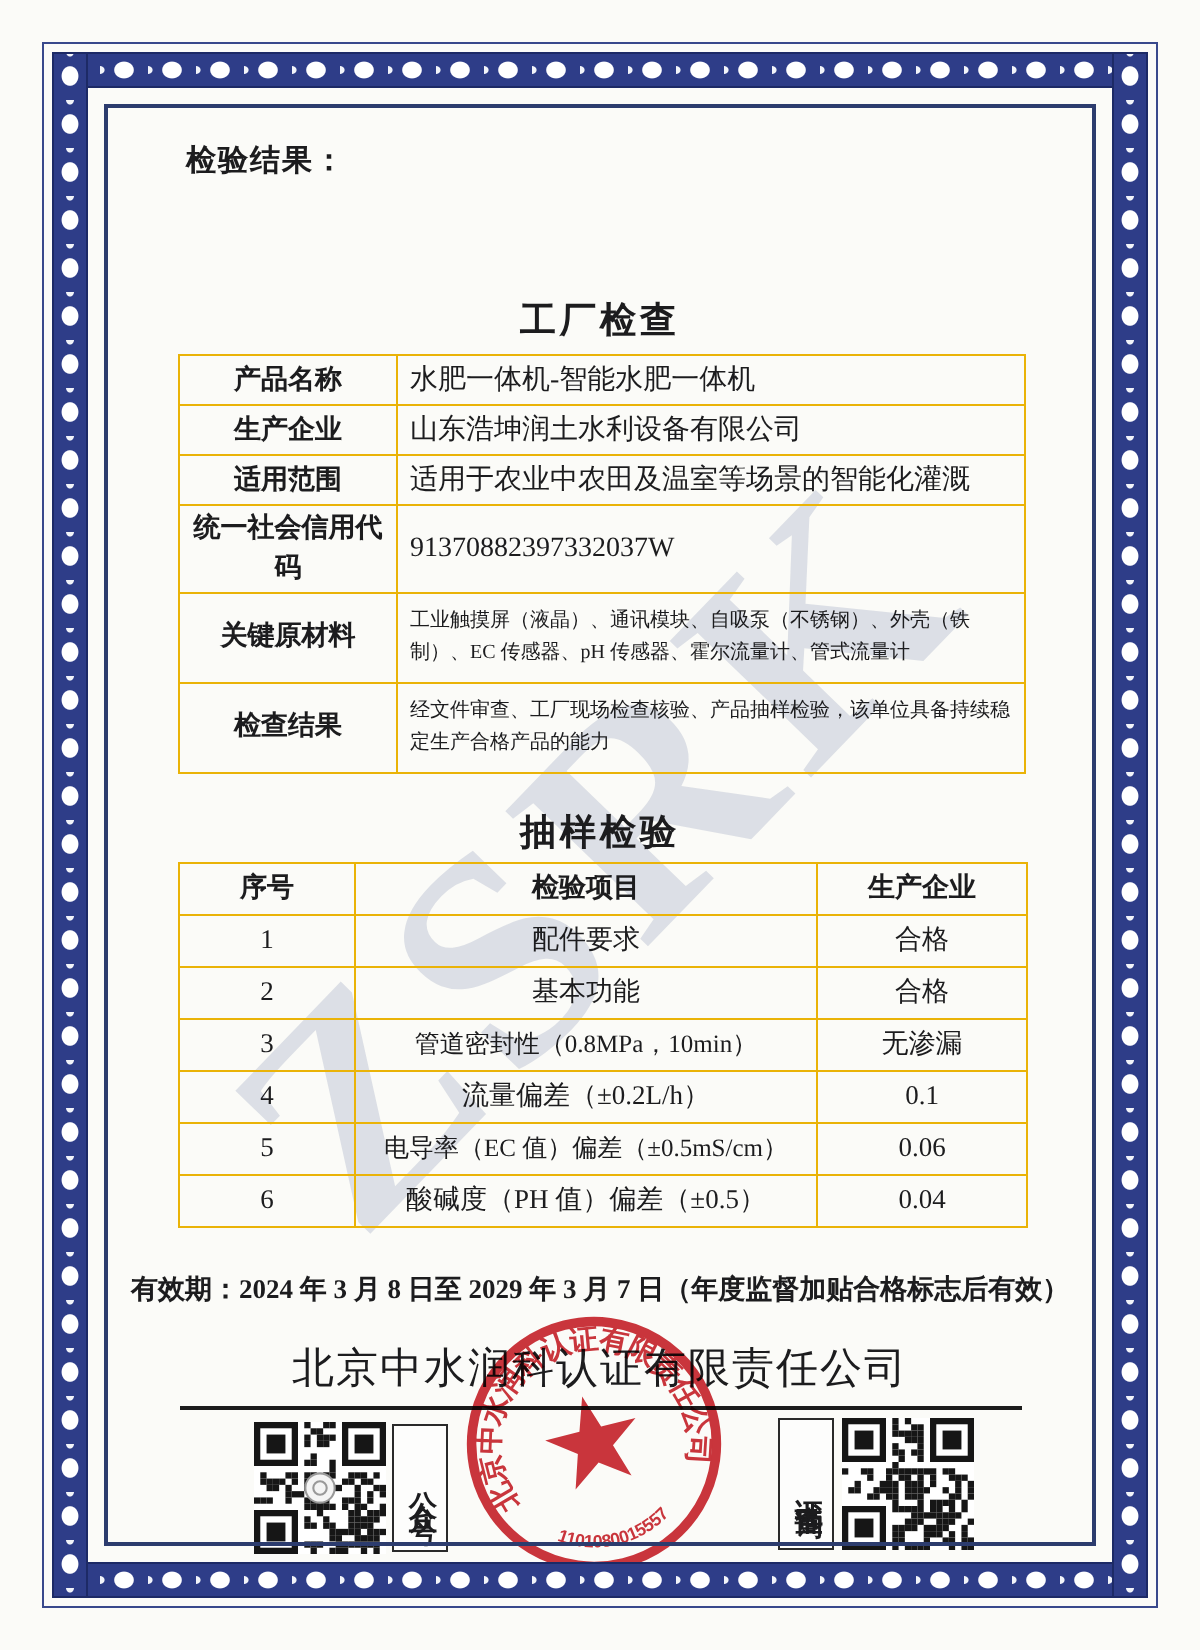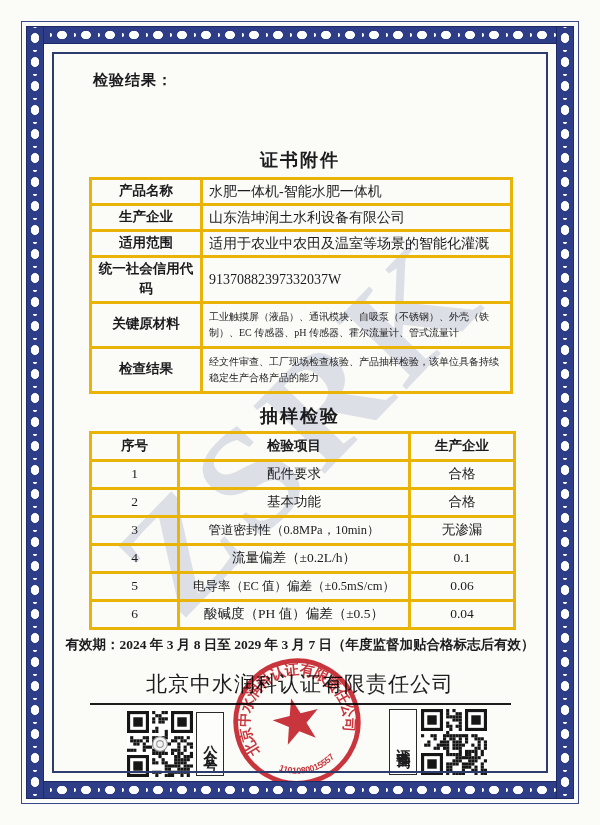--- a/index.html
+++ b/index.html
@@ -46,21 +46,21 @@
   .title{position:absolute;left:0;right:0;top:98px;text-align:center;
          font-size:27px;font-weight:bold;letter-spacing:1px;}
   .sec-heading{position:absolute;left:0;right:0;text-align:center;
                font-size:18px;font-weight:bold;letter-spacing:2px;}
   .h-factory{top:148px;}
   .h-sampling{top:404px;}
 
   
   table{border-collapse:collapse;position:absolute;left:89px;width:424px;
         table-layout:fixed;background:transparent;}
-  td{border:3px solid #eab308;padding:1px 6px;font-size:14px;line-height:1.5;
+  td{border:1px solid #eab308;padding:1px 6px;font-size:14px;line-height:1.5;
      overflow:hidden;}
   .t1{top:177px;}
   .t1 .lbl{width:104px;text-align:center;font-weight:bold;padding:1px 2px;font-size:13.5px;}
   .t1 .val{text-align:left;}
   .t1 tr.h25{height:25px;} .t1 tr.h45{height:45px;}
   .t1 .small{font-size:10px;line-height:1.6;margin-left:20px;}
   .t2{top:431px;}
   .t2 td{text-align:center;height:23px;padding:1px 4px;font-size:13.5px;}
   .t2 .lbl{font-weight:bold;}
   .t2 .tight{font-size:12.5px;white-space:nowrap;}
@@ -99,21 +99,21 @@
   <div class="band band-v band-left"></div>
   <div class="band band-v band-right"></div>
   <div class="b-inner"></div>
 
   <div class="watermark">ZSRK</div>
 
   <div class="content">
 
     <div class="attachment">检验结果：</div>
 
-    <div class="sec-heading h-factory">证书附件</div>
+    <div class="sec-heading h-factory">工厂检查</div>
 
     <table class="t1">
       <tbody>
           <tr class="h25">
         <td class="lbl">产品名称</td>
         <td class="val">水肥一体机-智能水肥一体机</td>
       </tr>
       <tr class="h25">
         <td class="lbl">生产企业</td>
         <td class="val">山东浩坤润土水利设备有限公司</td>

